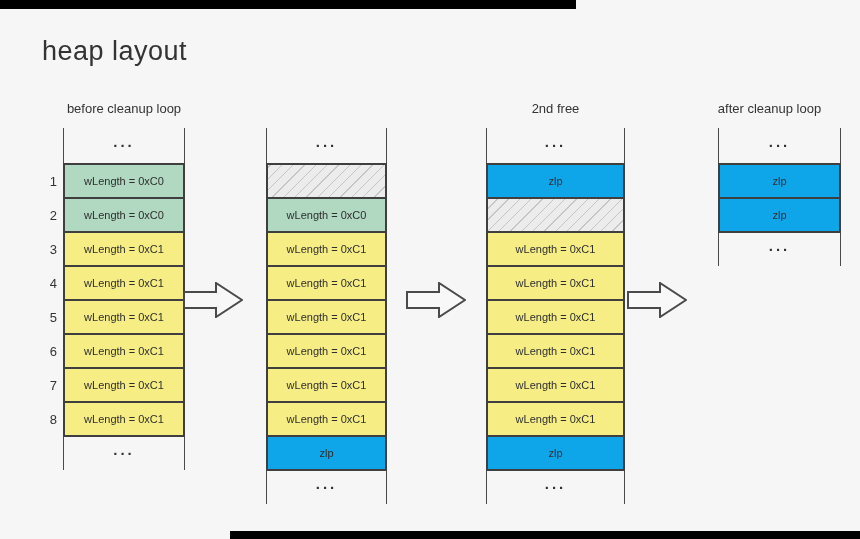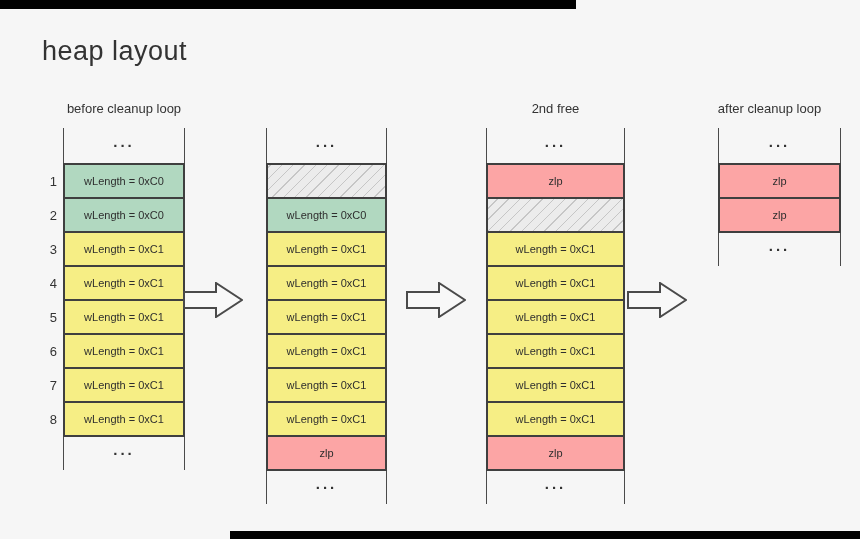--- a/index.html
+++ b/index.html
@@ -47,21 +47,21 @@
 
   .heap-cell {
     position: relative; height: 36px; box-sizing: border-box;
     border: 2px solid #3f3f3f; margin-top: -2px;
     display: flex; align-items: center; justify-content: center;
   }
   .cells .heap-cell:first-child { margin-top: 0; }
 
   .fill-green  { background: #b1d8c0; }
   .fill-yellow { background: #f6ee85; }
-  .fill-pink   { background: #fca5a5; }
+  .fill-pink   { background: #0ea5e9; }
   .fill-hatch  { background: repeating-linear-gradient(-45deg, #ececec 0 7px, #c6c6c6 7px 8px); }
 
   .span-7 { height: 240px; }
   .span-7 .cell-text { font-size: 17px; max-width: 3.6em; text-align: center; line-height: 1.35; }
 
   .cell-text { font-size: 11px; color: #2e2e2e; }
   .row-num {
     position: absolute; right: 100%; margin-right: 8px;
     font-size: 13px; color: #333; top: 50%; transform: translateY(-50%);
   }

